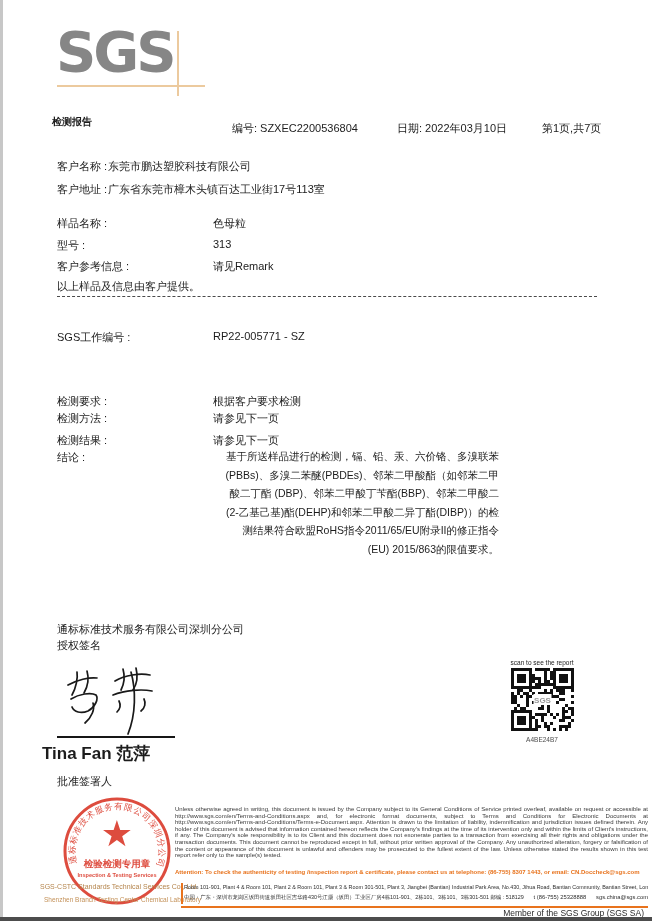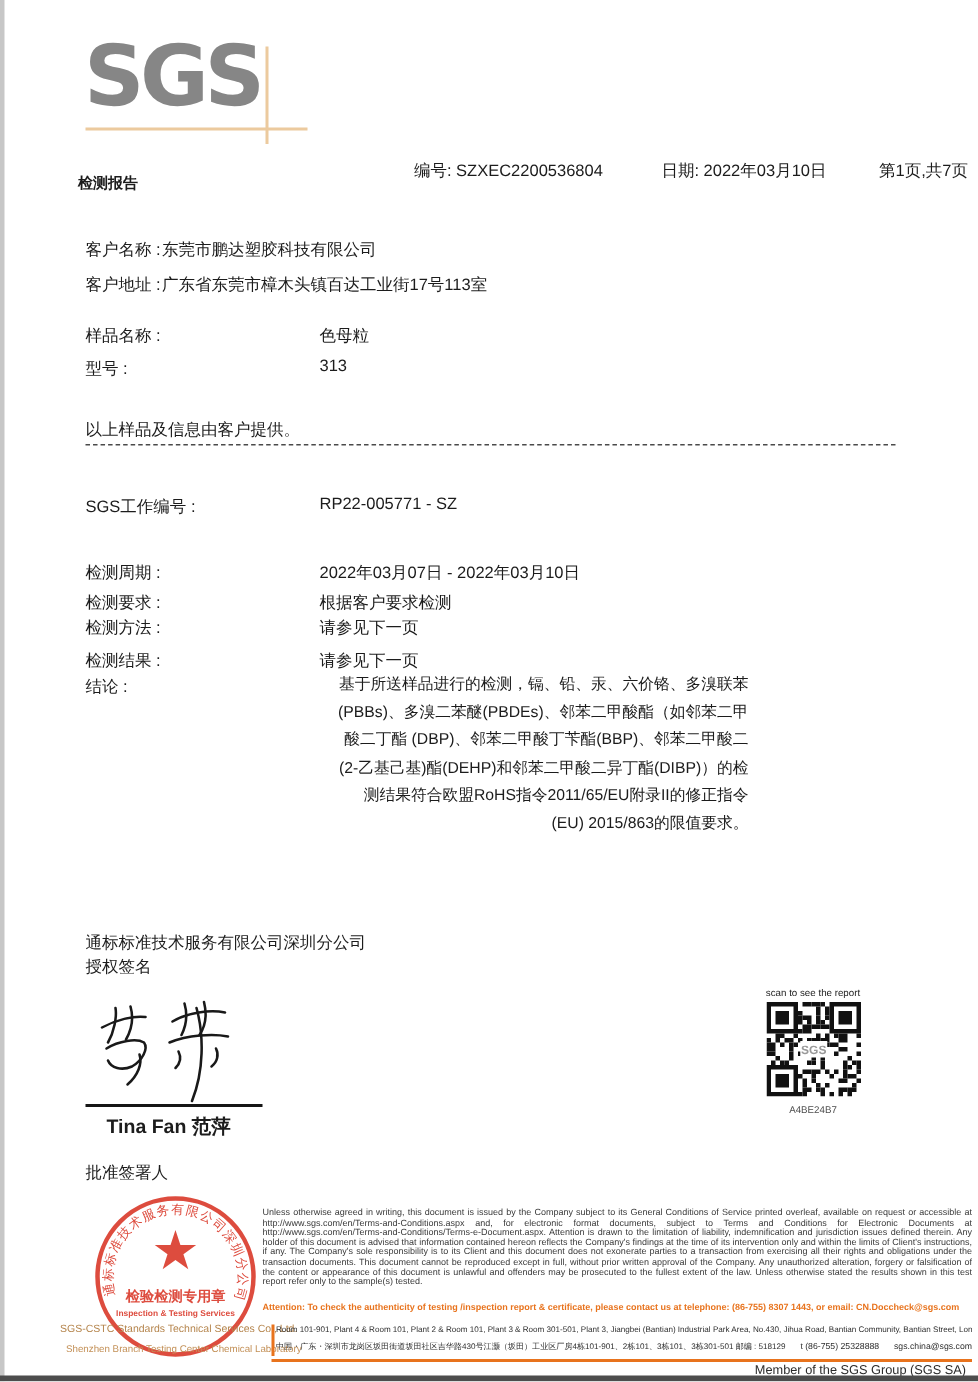--- a/index.html
+++ b/index.html
@@ -12,39 +12,39 @@
   .edge-bottom{position:absolute;left:0;bottom:0;width:100%;height:4px;background:#4d4d4d;}
 
   
   .logo-text{position:absolute;left:56px;top:22px;font-size:56px;line-height:60px;
     font-weight:700;letter-spacing:-3px;color:#868686;font-family:"DejaVu Sans",sans-serif;}
   .logo-hline{position:absolute;left:57px;top:85px;width:148px;height:2px;background:#ecca9e;}
   .logo-vline{position:absolute;left:177px;top:31px;width:2px;height:65px;background:#ecca9e;}
 
   
   .doc-title{position:absolute;left:52px;top:115px;font-size:10px;font-weight:700;}
-  .hdr{position:absolute;top:106px;font-size:11px;margin-left:44px;}
+  .hdr{position:absolute;top:121px;font-size:11px;}
   .hdr .v{margin-left:3px;}
   .hdr-no{left:232px;} .hdr-date{left:397px;} .hdr-pages{left:542px;text-align:right;}
 
   
   .row{position:absolute;left:57px;width:560px;font-size:11px;}
   .row .val{position:absolute;top:0;}
   .ind-a .val{left:51px;}
   .ind-b .val{left:156px;}
   .note{position:absolute;left:57px;font-size:11px;}
   .dashline{position:absolute;left:57px;top:296px;width:540px;border-top:1.5px dashed #4a4a4a;}
 
   .conclusion{position:absolute;left:223px;top:447px;width:276px;font-size:10.5px;line-height:18.5px;text-align:right;}
 
   
   .sig-company{position:absolute;left:57px;top:621px;font-size:11px;line-height:16px;}
   .sig-svg{position:absolute;left:62px;top:664px;}
   .sig-line{position:absolute;left:57px;top:736px;width:118px;height:2px;background:#161616;}
-  .sig-name{position:absolute;left:71px;top:742px;font-size:13px;font-weight:700;}
+  .sig-name{position:absolute;left:42px;top:742px;font-size:17px;font-weight:700;}
   .sig-title{position:absolute;left:57px;top:763px;font-size:11px;margin-top:11px;}
 
   
   .qr-block{position:absolute;left:503px;top:659px;width:78px;text-align:center;}
   .qr-caption{font-size:6.5px;color:#222;margin-bottom:2px;}
   .qr-code{display:inline-block;line-height:0;}
   .qr-id{font-size:6.5px;color:#4e4e4e;margin-top:1px;}
 
   
   .stamp{position:absolute;left:60px;top:794px;opacity:.9;}
@@ -92,31 +92,31 @@
   </div>
 
   <div class="row ind-b" style="top:216px">
     <span>样品名称 :</span>
     <span class="val">色母粒</span>
   </div>
   <div class="row ind-b" style="top:238px">
     <span>型号 :</span>
     <span class="val">313</span>
   </div>
+  <div class="row ind-b" style="top:259px">
+    <span>客户参考信息 :</span>
+    <span class="val">请见Remark</span>
+  </div>
   <div class="note" style="top:279px">以上样品及信息由客户提供。</div>
 
   <div class="dashline"></div>
 
   <div class="row ind-b" style="top:330px">
     <span>SGS工作编号 :</span>
     <span class="val">RP22-005771 - SZ</span>
-  </div>
-  <div class="row ind-b" style="top:374px">
-    <span>检测周期 :</span>
-    <span class="val">2022年03月07日 - 2022年03月10日</span>
   </div>
   <div class="row ind-b" style="top:394px">
     <span>检测要求 :</span>
     <span class="val">根据客户要求检测</span>
   </div>
   <div class="row ind-b" style="top:411px">
     <span>检测方法 :</span>
     <span class="val">请参见下一页</span>
   </div>
   <div class="row ind-b" style="top:433px">

